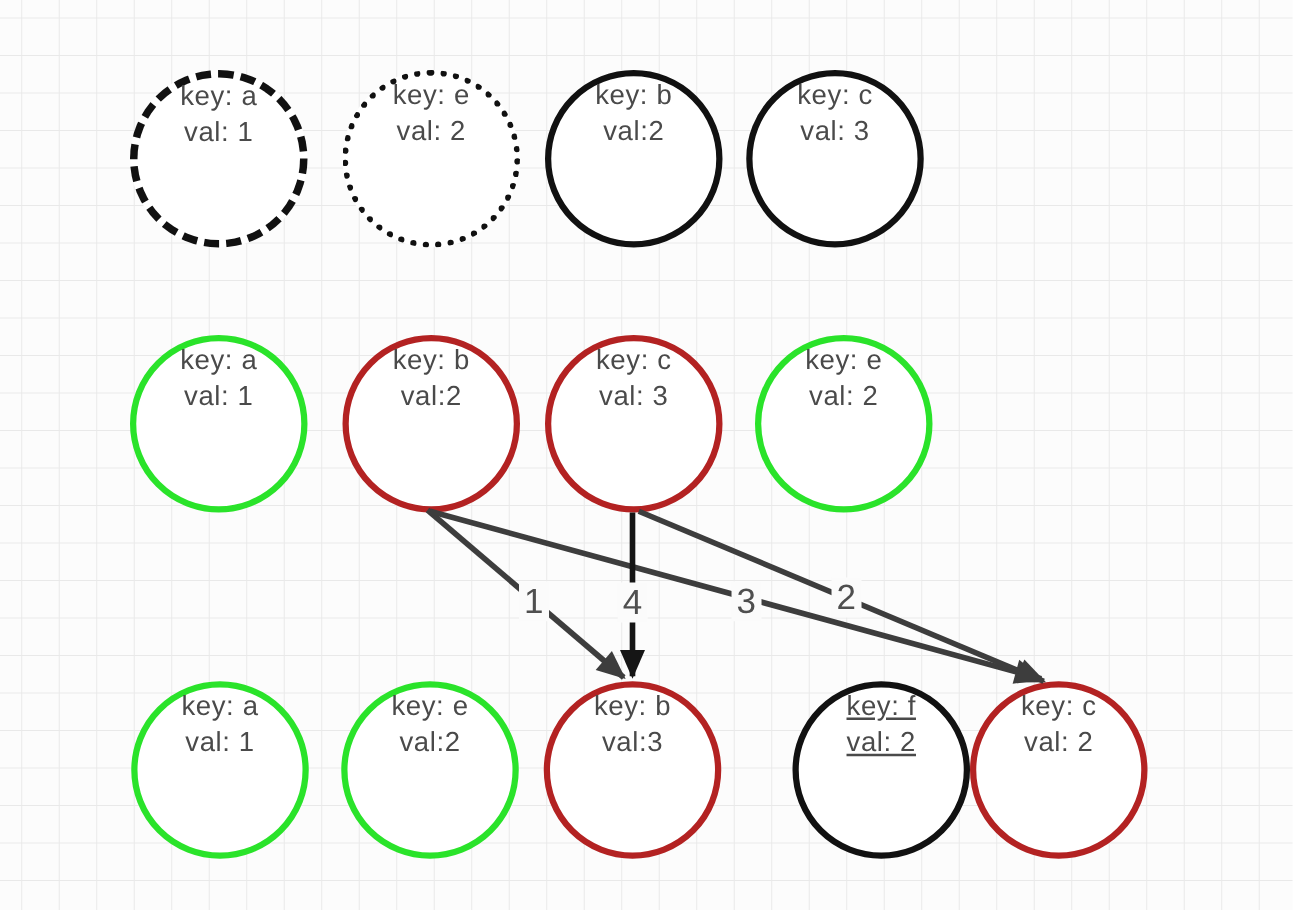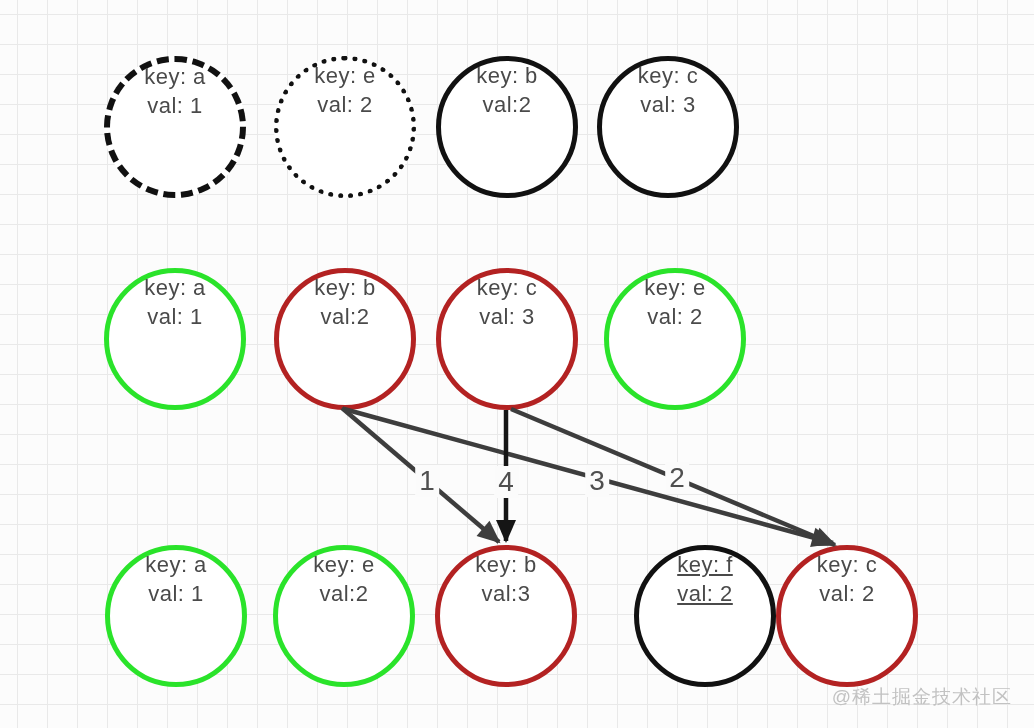--- a/index.html
+++ b/index.html
@@ -113,14 +113,13 @@
     <line x1="344" y1="409" x2="833" y2="543" stroke="#3d3d3d" stroke-width="4.5" marker-end="url(#ah-gray)"></line>
     <line x1="511" y1="409" x2="835" y2="545" stroke="#3d3d3d" stroke-width="4.5" marker-end="url(#ah-gray)"></line>
     <line x1="506" y1="410" x2="506" y2="541" stroke="#151515" stroke-width="4.5" marker-end="url(#ah-black)"></line>
   </svg>
 
   <div class="arrow-label" style="left:427px;top:481px;">1</div>
   <div class="arrow-label" style="left:677px;top:478px;">2</div>
   <div class="arrow-label" style="left:597px;top:481px;">3</div>
   <div class="arrow-label" style="left:506px;top:482px;">4</div>
 
-  <div class="watermark">@稀土掘金技术社区</div>
 </div>
 
 </body></html>

